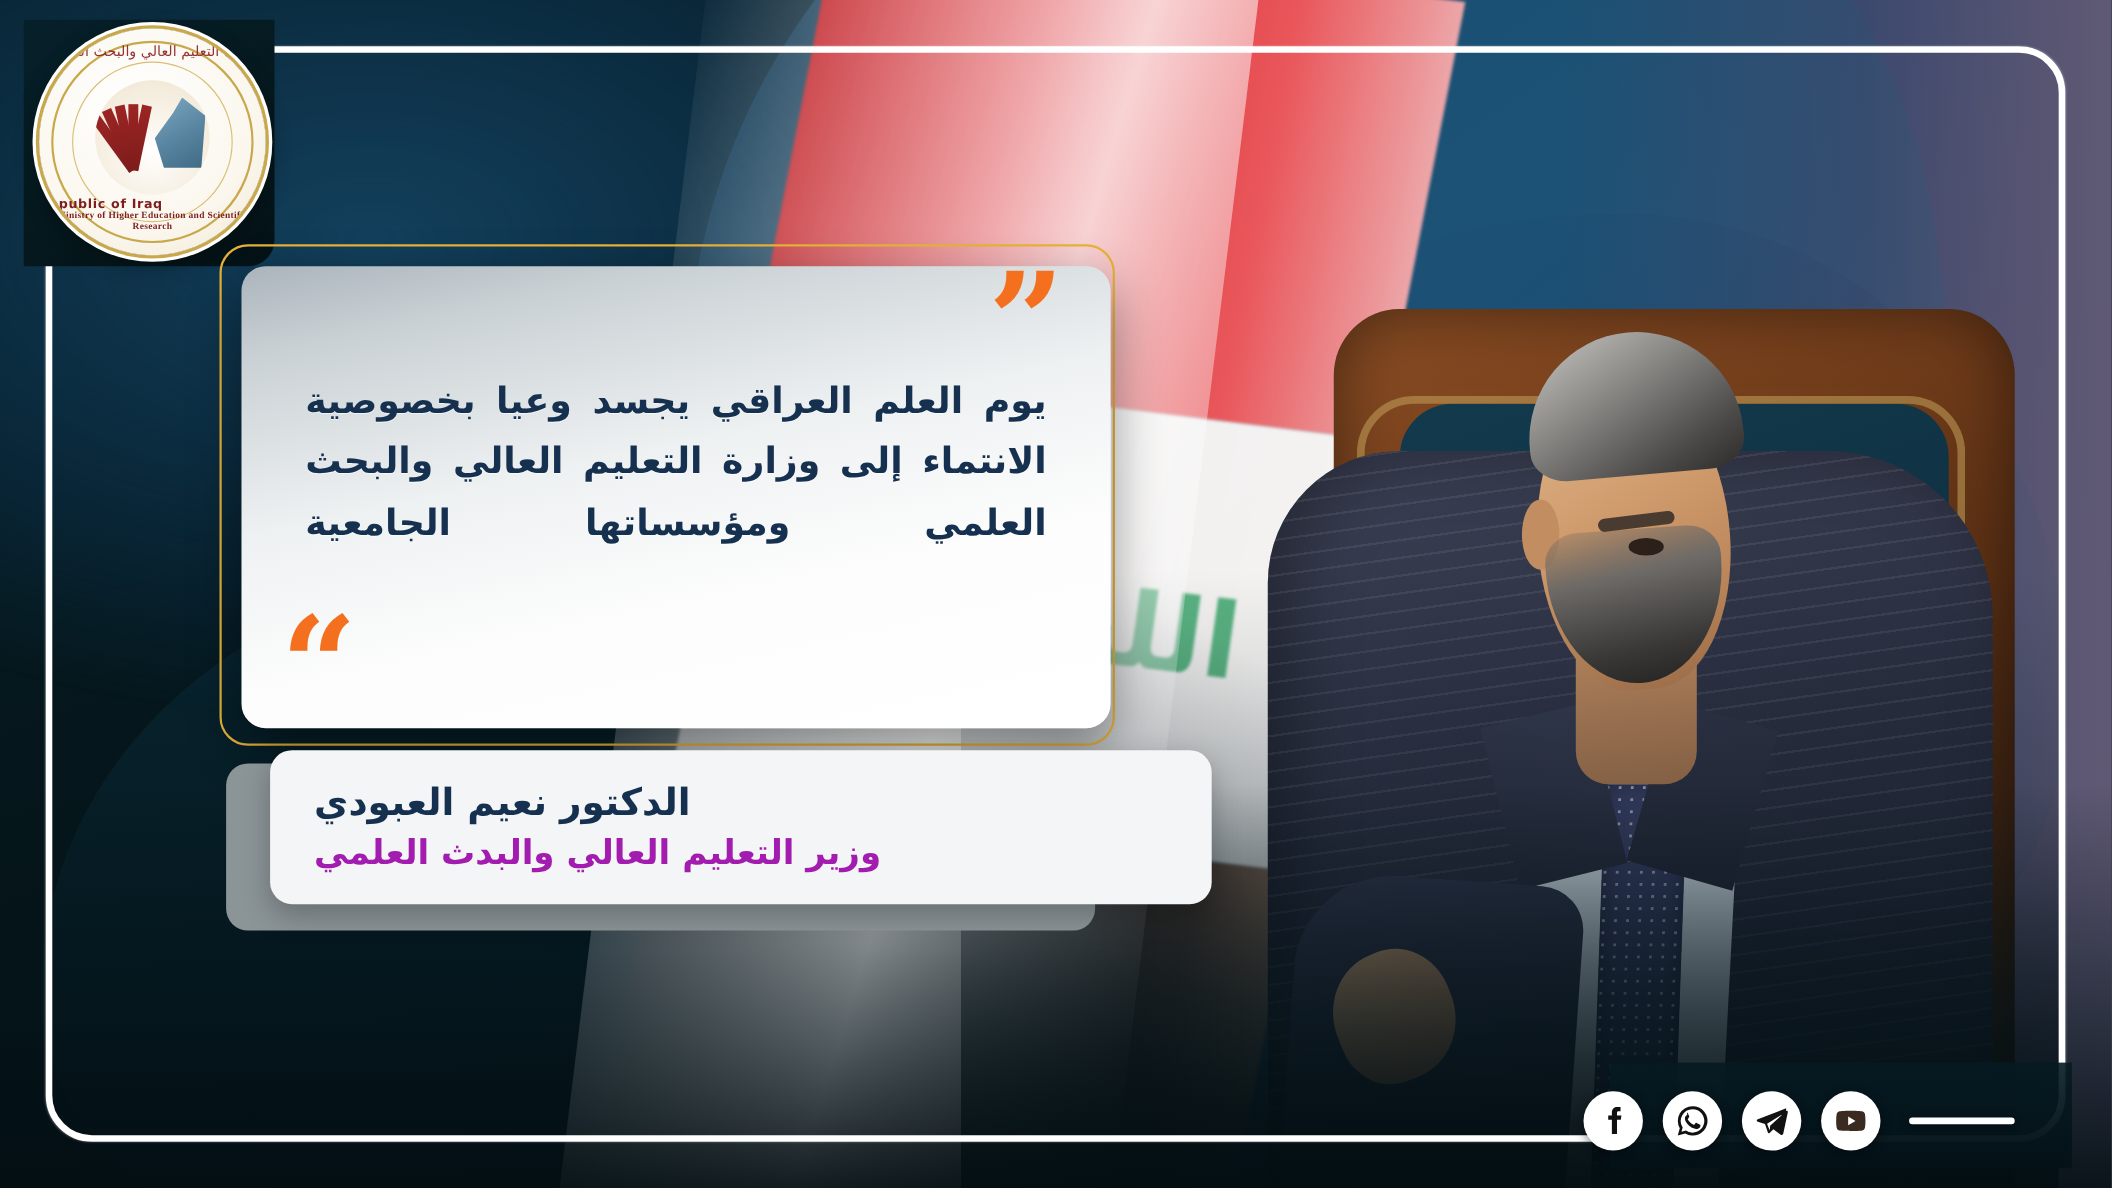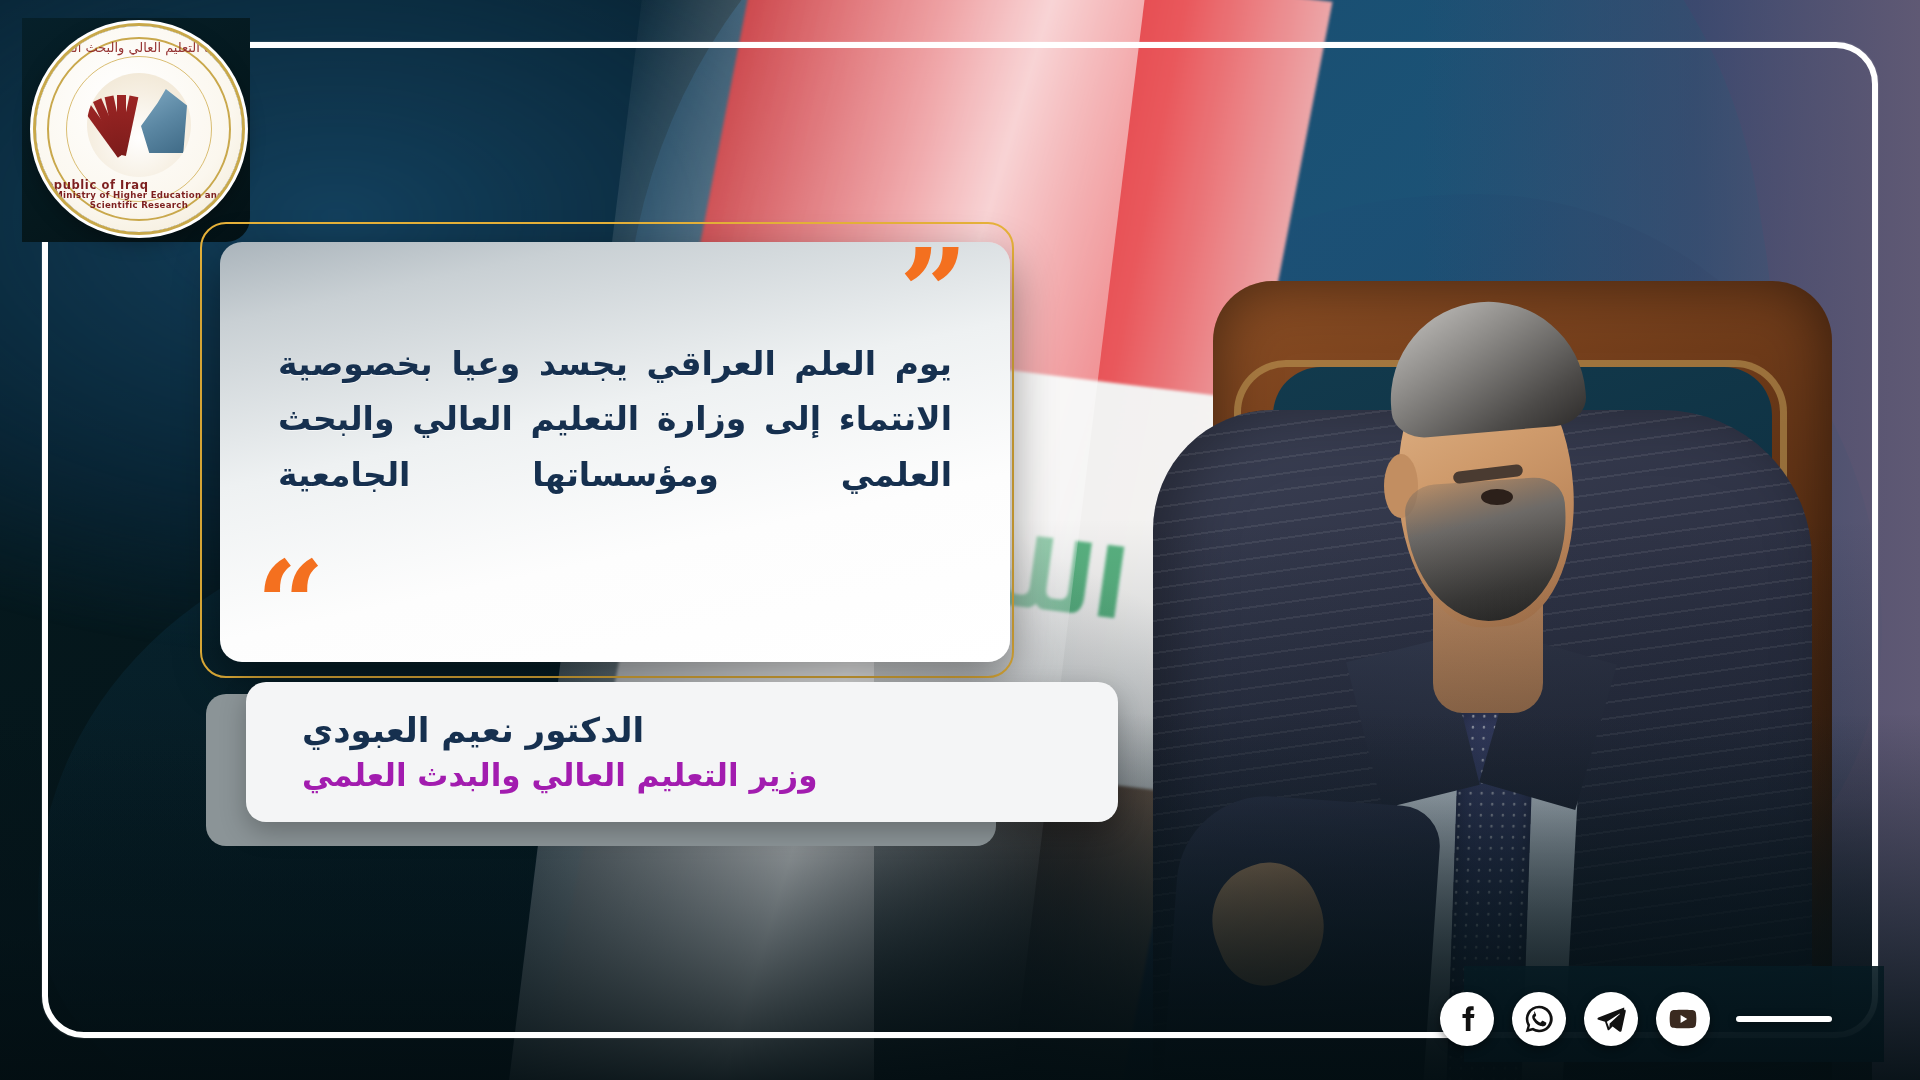--- a/index.html
+++ b/index.html
@@ -144,21 +144,21 @@
   .logo .fan i{position:absolute;left:24px;bottom:0;width:9px;height:60px;
       background:linear-gradient(180deg,#9b2524,#7d1c1b);transform-origin:50% 100%;display:block;}
   .logo .mount{position:absolute;right:4px;top:16px;width:46px;height:64px;
       background:linear-gradient(150deg,#7fa9c2 0%,#5b87a3 50%,#3f6a86 100%);
       clip-path:polygon(18% 100%,0 58%,36% 22%,54% 0,100% 26%,92% 100%);}
   .logo .arabic{position:absolute;left:0;right:0;top:14px;text-align:center;
       color:#8d2322;font-size:13px;letter-spacing:1px;opacity:.92;}
   .logo .en-top{position:absolute;left:0;right:0;bottom:40px;text-align:left;
       color:#7d1f1f;font-size:11.5px;font-weight:700;letter-spacing:.6px;}
   .logo .en-bot{position:absolute;left:0;right:0;bottom:22px;text-align:center;
-      color:#7d1f1f;font-size:8.6px;font-weight:700;letter-spacing:.3px;padding:0 14px;line-height:1.1;}
+      color:#7d1f1f;font-size:8.6px;font-weight:700;letter-spacing:.3px;padding:0 14px;line-height:1.1;font-family:Liberation Serif, serif;}
 
   
   .quote-outline{position:absolute;left:200px;top:222px;width:810px;height:452px;
       border:2px solid #e8b33a;border-radius:26px;}
   .quote-card{position:absolute;left:220px;top:242px;width:790px;height:420px;
       border-radius:22px;
       background:linear-gradient(168deg,#aab4bb 0%,#c9d0d4 14%,#eef1f2 42%,#fdfdfd 68%,#ffffff 100%);
       box-shadow:0 18px 46px rgba(0,0,0,.42);
       overflow:hidden;}
   .quote-card .inner{position:absolute;inset:0;padding:54px 58px 40px 58px;}
@@ -171,21 +171,21 @@
   .qmark.open{left:36px;bottom:14px;}
   .qmark.close{right:42px;top:8px;}
 
   
   .plate-shadow{position:absolute;left:206px;top:694px;width:790px;height:152px;
       border-radius:20px;background:#8b9497;}
   .plate{position:absolute;left:246px;top:682px;width:760px;height:140px;
       border-radius:20px;background:#f4f5f6;
       box-shadow:0 10px 26px rgba(0,0,0,.25);
       display:flex;flex-direction:column;align-items:flex-end;justify-content:center;
-      padding:0 56px 0 56px;direction:rtl;}
+      padding:0 56px 0 40px;direction:rtl;}
   .plate .nm{color:#16304f;font-weight:700;font-size:34px;line-height:1.25;}
   .plate .rl{color:#a21caf;font-weight:700;font-size:31px;line-height:1.25;margin-top:4px;}
 
   
   .footer-text{position:absolute;right:90px;bottom:108px;direction:rtl;
       color:#ffffff;font-weight:700;font-size:30px;letter-spacing:.3px;
       text-shadow:0 2px 8px rgba(0,0,0,.75);}
   .social{position:absolute;right:88px;bottom:34px;display:flex;align-items:center;gap:18px;}
   .social .ico{width:54px;height:54px;border-radius:50%;background:#ffffff;
       display:flex;align-items:center;justify-content:center;

